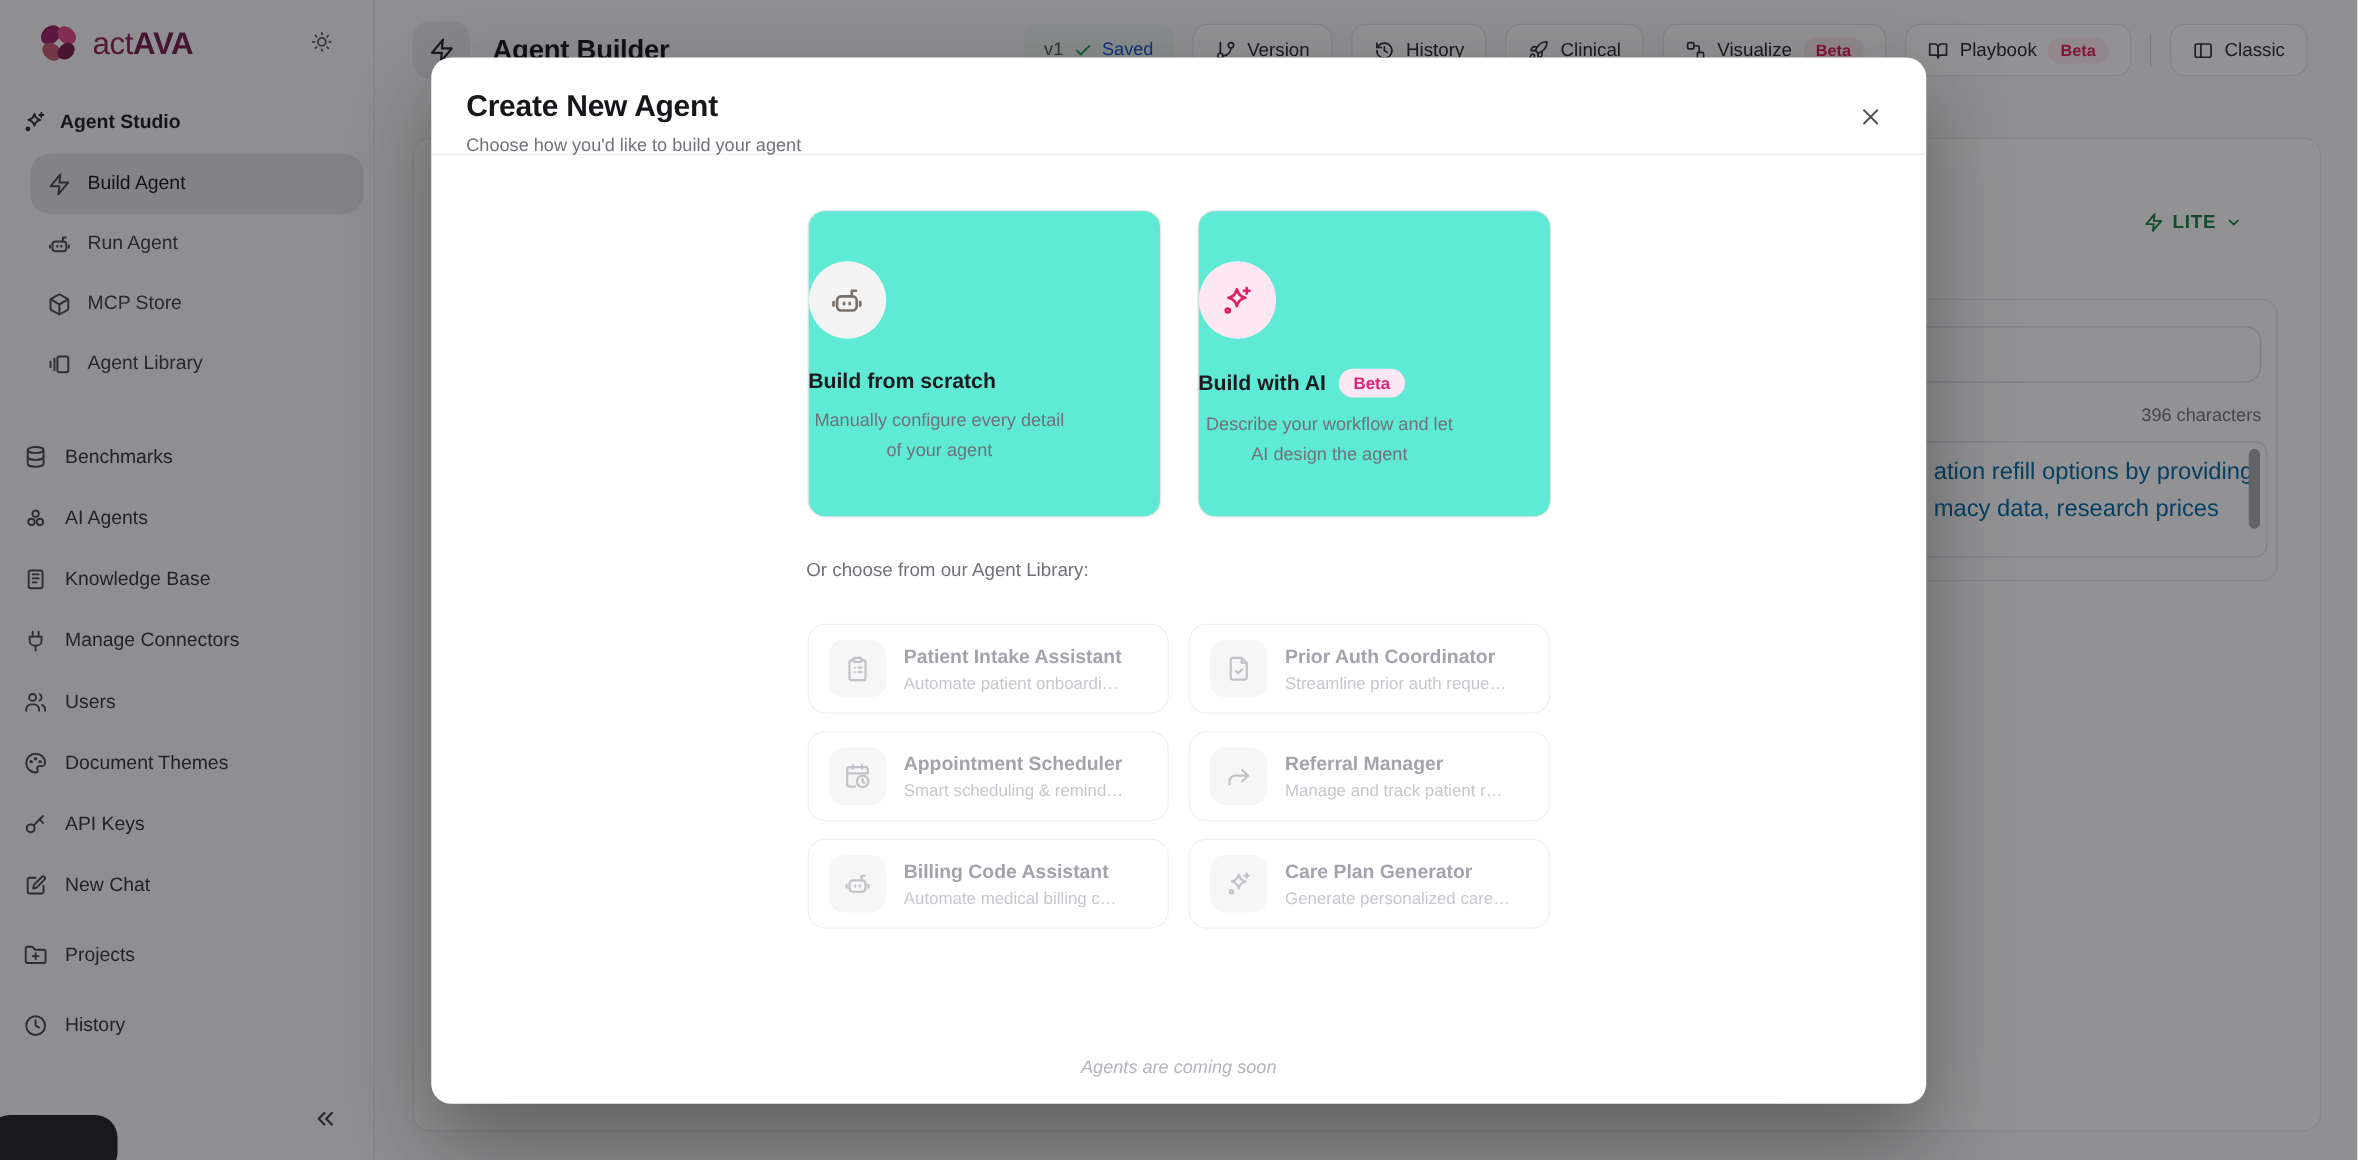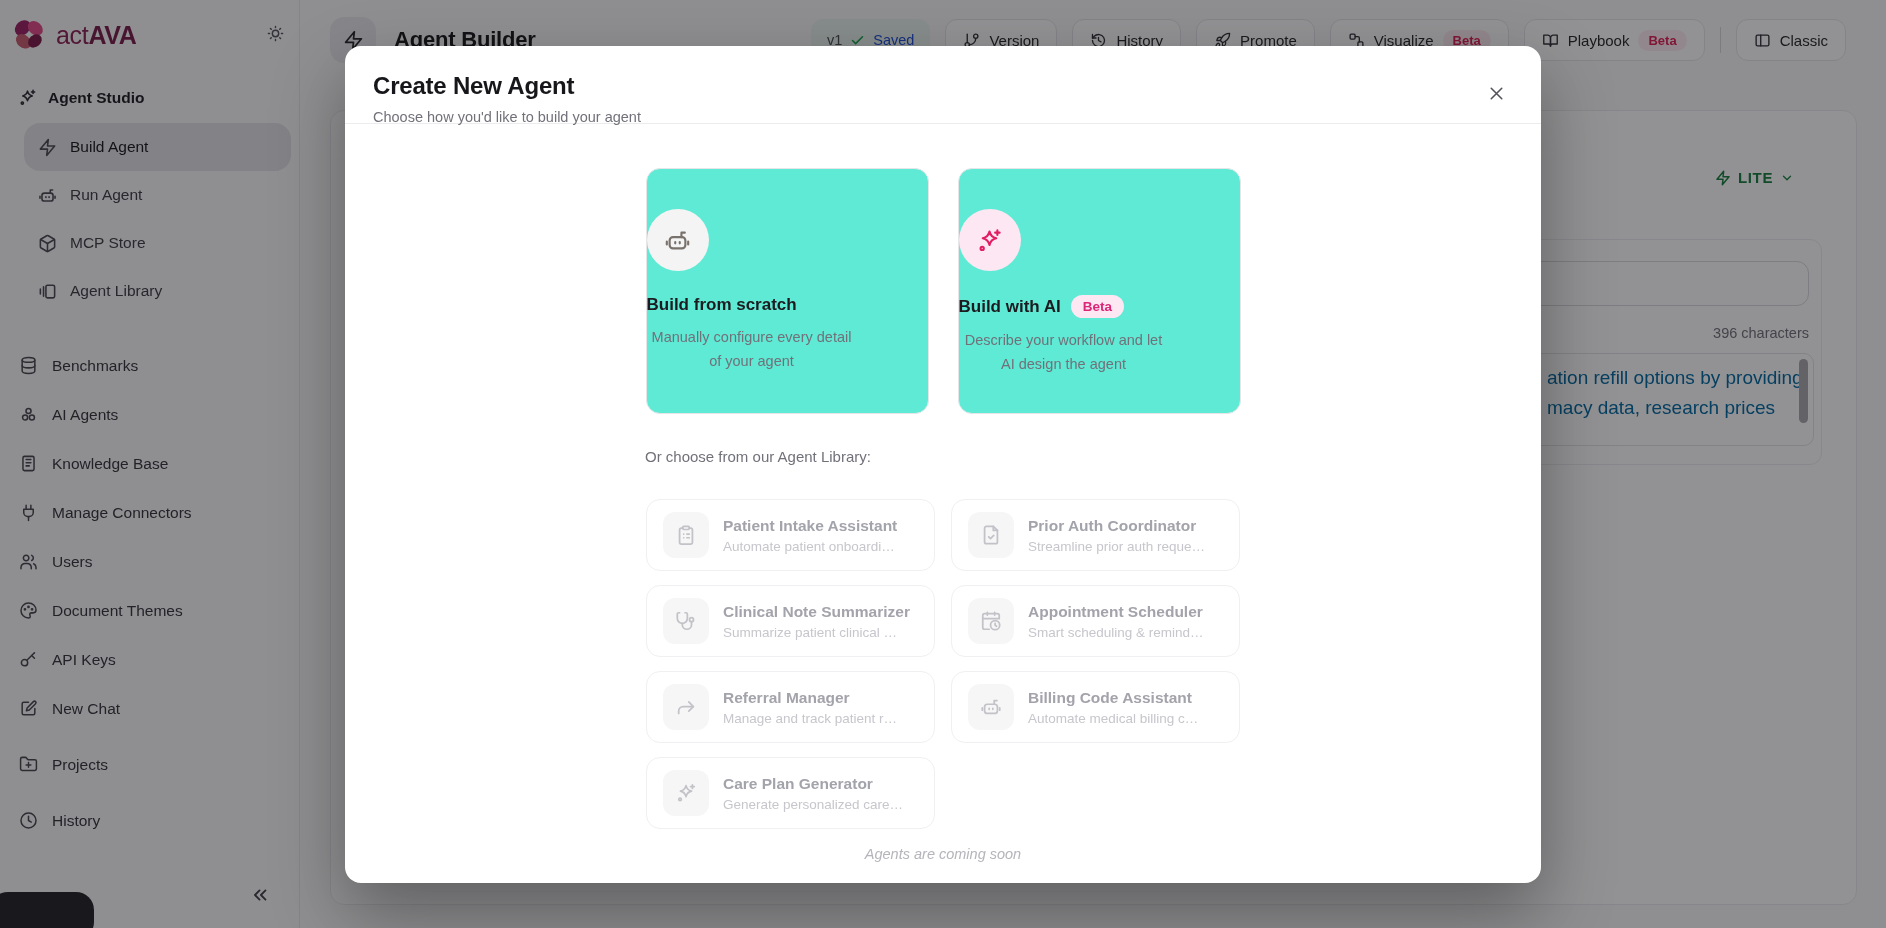--- a/index.html
+++ b/index.html
@@ -4,21 +4,21 @@
 <style>
   html,body{margin:0;padding:0;}
   body{width:1886px;height:928px;position:relative;overflow:hidden;
        font-family:"Liberation Sans",sans-serif;background:#fafafa;
        -webkit-font-smoothing:antialiased;}
   .ic{fill:none;stroke:currentColor;stroke-width:2;stroke-linecap:round;stroke-linejoin:round;flex:none;}
 
   
   .sidebar{position:absolute;left:0;top:0;width:300px;height:928px;background:#fafafa;
            border-right:1px solid #e7e7ea;box-sizing:border-box;z-index:1;}
-  .sidebar-header{height:70px;display:flex;align-items:center;justify-content:space-between;padding:0 10px;gap:32px;}
+  .sidebar-header{height:70px;display:flex;align-items:center;justify-content:space-between;padding:0 28px;gap:32px;}
   .logo{display:flex;align-items:center;gap:8px;}
   .logo-text{font-size:25px;letter-spacing:-.3px;}
   .logo-text .lt1{font-weight:500;color:#8a2155;}
   .logo-text .lt2{font-weight:800;color:#771c49;}
   .theme-btn{background:none;border:none;color:#52525b;padding:4px;cursor:pointer;}
   .theme-btn .ic{width:19px;height:19px;stroke-width:1.8;}
   .side-group-label{display:flex;align-items:center;gap:11px;padding:10px 18px;margin-top:8px;
                     font-size:15.5px;font-weight:700;color:#1c1c21;}
   .side-group-label .ic{width:19px;height:19px;color:#2a2a30;}
   .nav-sub{margin:6px 8px 0 24px;display:flex;flex-direction:column;}
@@ -291,21 +291,21 @@
         </svg>
         <span>History</span>
       </button>
       <button class="btn">
         <svg class="ic" viewBox="0 0 24 24">
           <path d="M4.5 16.5c-1.5 1.26-2 5-2 5s3.74-.5 5-2c.71-.84.7-2.13-.09-2.91a2.18 2.18 0 0 0-2.91-.09z"></path>
           <path d="m12 15-3-3a22 22 0 0 1 2-3.95A12.88 12.88 0 0 1 22 2c0 2.72-.78 7.5-6 11a22.35 22.35 0 0 1-4 2z"></path>
           <path d="M9 12H4s.55-3.03 2-4c1.62-1.08 5 0 5 0"></path>
           <path d="M12 15v5s3.03-.55 4-2c1.08-1.62 0-5 0-5"></path>
         </svg>
-        <span>Promote</span>
+        <span>Clinical</span>
       </button>
       <button class="btn">
         <svg class="ic" viewBox="0 0 24 24">
           <rect x="3" y="3" width="7" height="7" rx="1.5"></rect>
           <rect x="14" y="14" width="7" height="7" rx="1.5"></rect>
           <path d="M10 6.5h4a2 2 0 0 1 2 2V14"></path>
         </svg>
         <span>Visualize</span>
         <span class="beta">Beta</span>
       </button>
@@ -415,33 +415,20 @@
           </svg>
         </div>
   <div class="tile-text">
     <span class="tile-title">Prior Auth Coordinator</span>
     <span class="tile-desc">Streamline prior auth reque…</span>
   </div>
       </div>
       <div class="tile">
         <div class="tile-iconbox">
           <svg class="ic" viewBox="0 0 24 24">
-            <path d="M5 3H4a1.5 1.5 0 0 0-1.5 1.5V9a5.5 5.5 0 0 0 11 0V4.5A1.5 1.5 0 0 0 12 3h-1"></path>
-            <path d="M8 14.5V16a5 5 0 0 0 10 0v-3"></path>
-            <circle cx="18" cy="10.5" r="2.2"></circle>
-          </svg>
-        </div>
-  <div class="tile-text">
-    <span class="tile-title">Clinical Note Summarizer</span>
-    <span class="tile-desc">Summarize patient clinical …</span>
-  </div>
-      </div>
-      <div class="tile">
-        <div class="tile-iconbox">
-          <svg class="ic" viewBox="0 0 24 24">
             <path d="M8 2.5v3M16 2.5v3"></path>
             <path d="M21 8.5V6a2 2 0 0 0-2-2H5a2 2 0 0 0-2 2v13a2 2 0 0 0 2 2h5"></path>
             <path d="M3 9.5h18"></path>
             <circle cx="16.5" cy="16.5" r="5"></circle>
             <path d="M16.5 14.5v2l1.5 1.2"></path>
           </svg>
         </div>
   <div class="tile-text">
     <span class="tile-title">Appointment Scheduler</span>
     <span class="tile-desc">Smart scheduling &amp; remind…</span>

